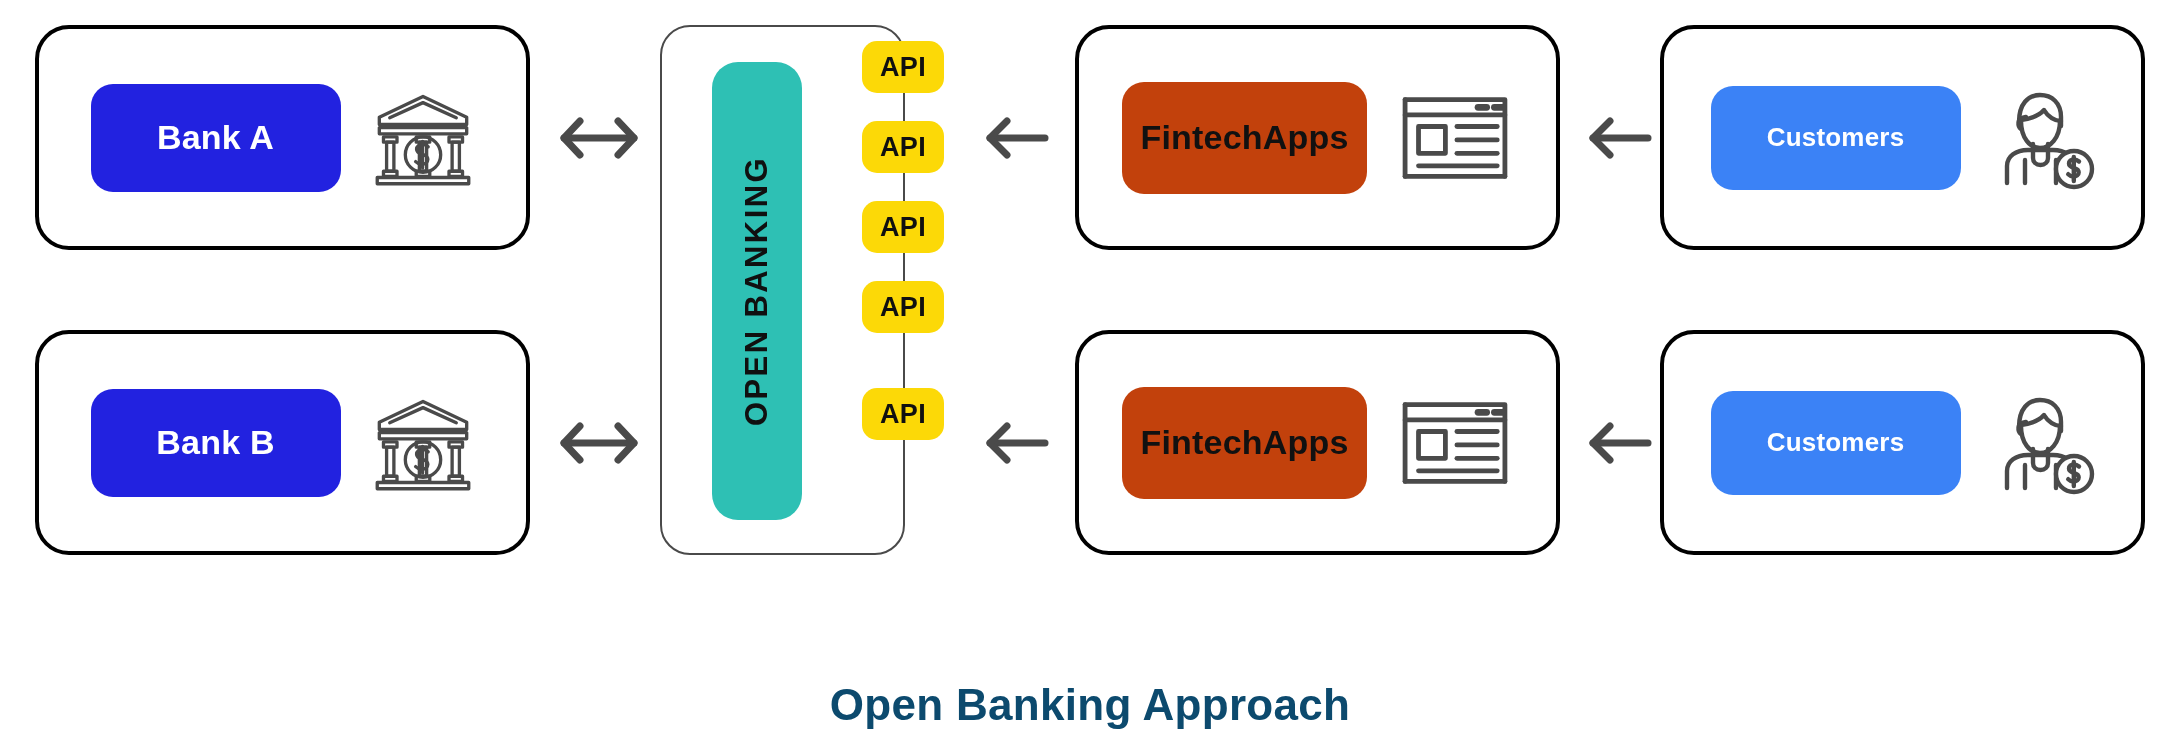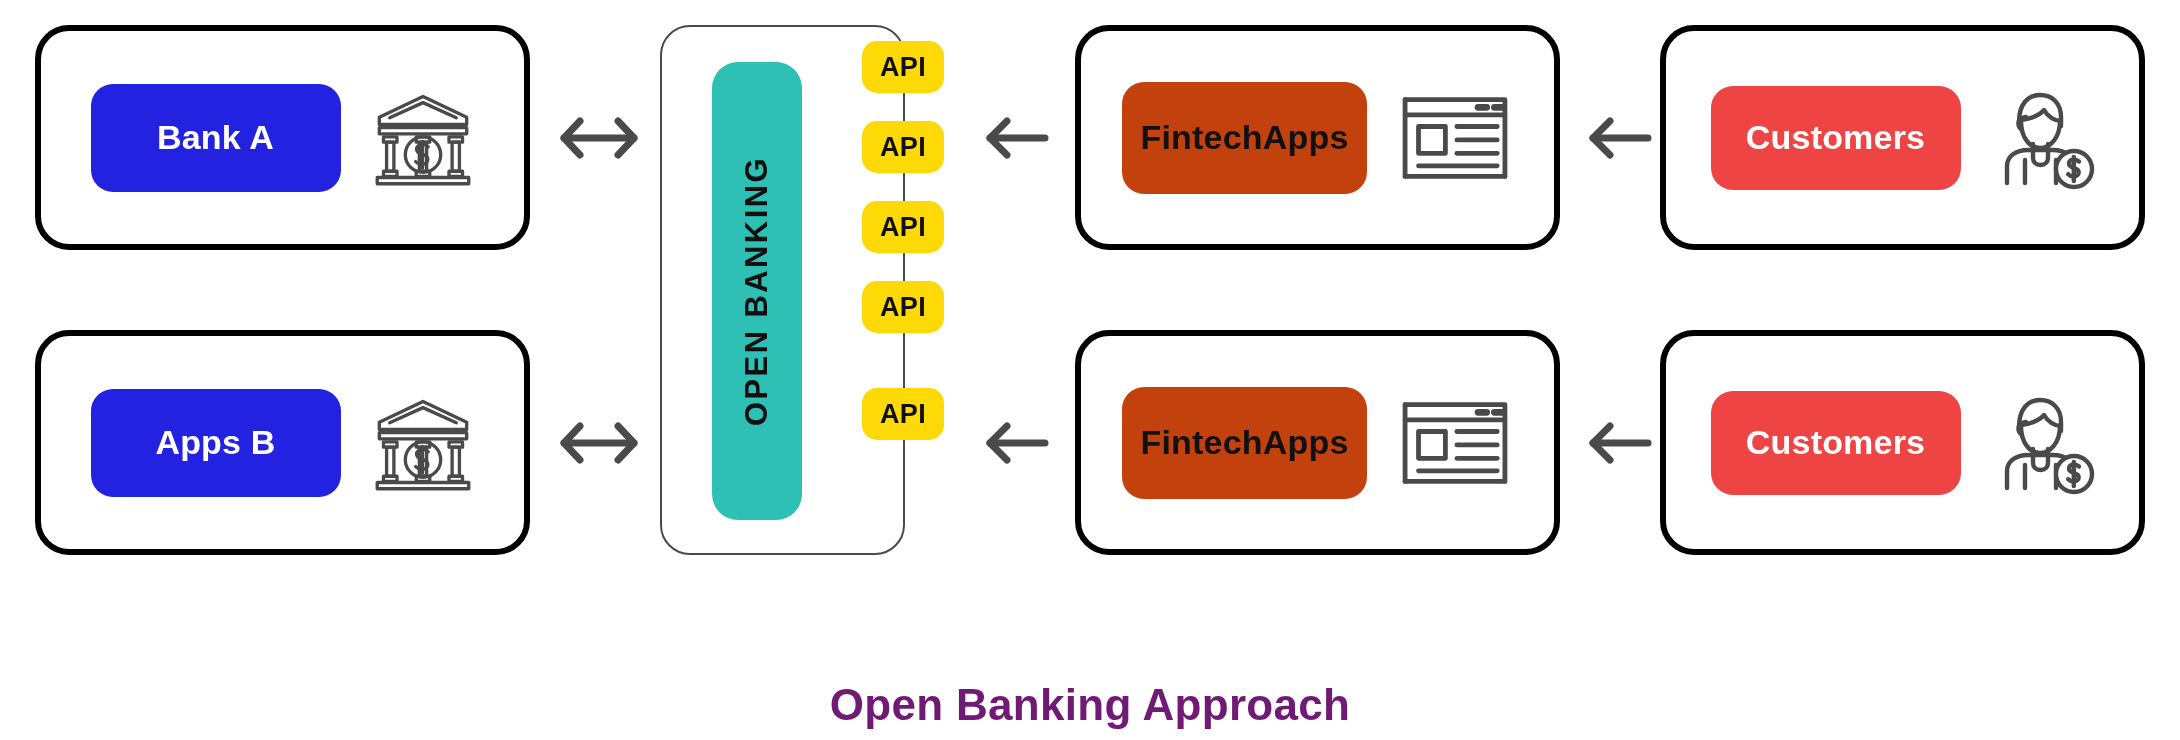--- a/index.html
+++ b/index.html
@@ -10,21 +10,21 @@
     overflow:hidden;
     position:relative;
   }
   .stage{position:absolute;left:0;top:0;width:2180px;height:740px;}
 
   
   .card{
     position:absolute;
     box-sizing:border-box;
     background:#ffffff;
-    border:6px solid #000000;
+    border:4px solid #000000;
     border-radius:34px;
     display:flex;
     align-items:center;
     justify-content:flex-end;
   }
   .card-inner{
     display:flex;
     align-items:center;
     justify-content:center;
     gap:30px;
@@ -52,23 +52,23 @@
     font-size:34px;
   }
   .pill-fintech{
     width:245px;height:112px;
     background:#c2410c;
     color:#111111;
     font-size:34px;
   }
   .pill-customers{
     width:250px;height:104px;
-    background:#ef4444;
+    background:#3b82f6;
     color:#ffffff;
-    font-size:34px;
+    font-size:26px;
   }
 
   
   .icon{flex:0 0 auto;display:block;}
 
   
   .arrow{
     position:absolute;
     display:flex;
     align-items:center;
@@ -115,21 +115,21 @@
     letter-spacing:.3px;
   }
 
   
   .caption{
     position:absolute;
     left:0;right:0;
     text-align:center;
     font-size:44px;
     font-weight:bold;
-    color:#701a75;
+    color:#0c4a6e;
     letter-spacing:.3px;
   }
 </style>
 </head>
 <body>
 
 <div class="stage">
 
   <div class="card" style="left:35px;top:25px;width:495px;height:225px;">
     <div class="card-inner">
@@ -227,21 +227,21 @@
         <path d="M65 74 L65 97"></path>
         <circle cx="83" cy="83" r="18" fill="#ffffff"></circle>
         <path d="M88 75.5c-1.6-1.4-3.2-2.1-5-2.1-2.9 0-5 1.7-5 4.1 0 2.1 1.5 3.3 4.7 4.3 3.4 1 5 2.2 5 4.4 0 2.6-2.2 4.3-5.2 4.3-2 0-3.8-.8-5.3-2.3"></path>
         <path d="M82.8 71 L82.8 95"></path>
       </svg>
     </div>
   </div>
 
   <div class="card" style="left:35px;top:330px;width:495px;height:225px;">
     <div class="card-inner">
-      <div class="pill pill-bank">Apps B</div>
+      <div class="pill pill-bank">Bank B</div>
       <svg class="icon" width="104" height="104" viewBox="0 0 100 100" fill="none" stroke="#4a4a4a" stroke-width="3.2" stroke-linejoin="round" stroke-linecap="round">
         <path d="M8 30 L50 10 L92 30 L92 37 L8 37 Z"></path>
         <path d="M18 30.5 L50 16 L82 30.5"></path>
         <rect x="8" y="40" width="84" height="6"></rect>
         <rect x="12" y="49" width="13" height="5"></rect>
         <rect x="43.5" y="49" width="13" height="5"></rect>
         <rect x="75" y="49" width="13" height="5"></rect>
         <rect x="15" y="54" width="7" height="28"></rect>
         <rect x="46.5" y="54" width="7" height="28"></rect>
         <rect x="78" y="54" width="7" height="28"></rect>

